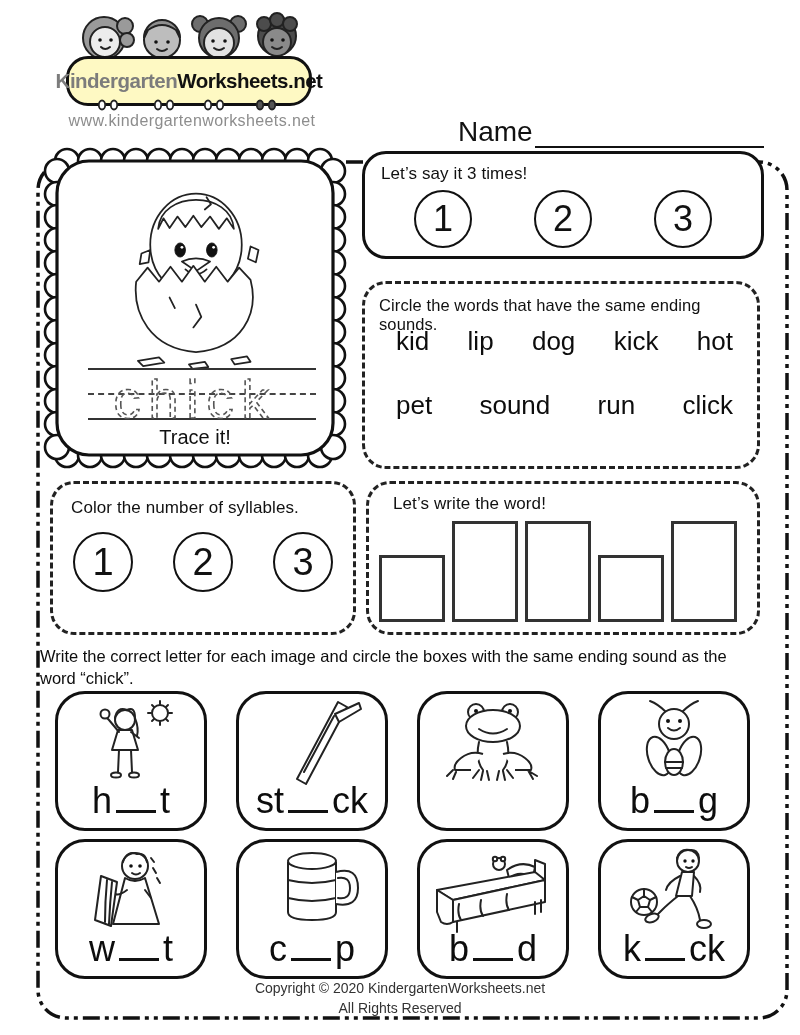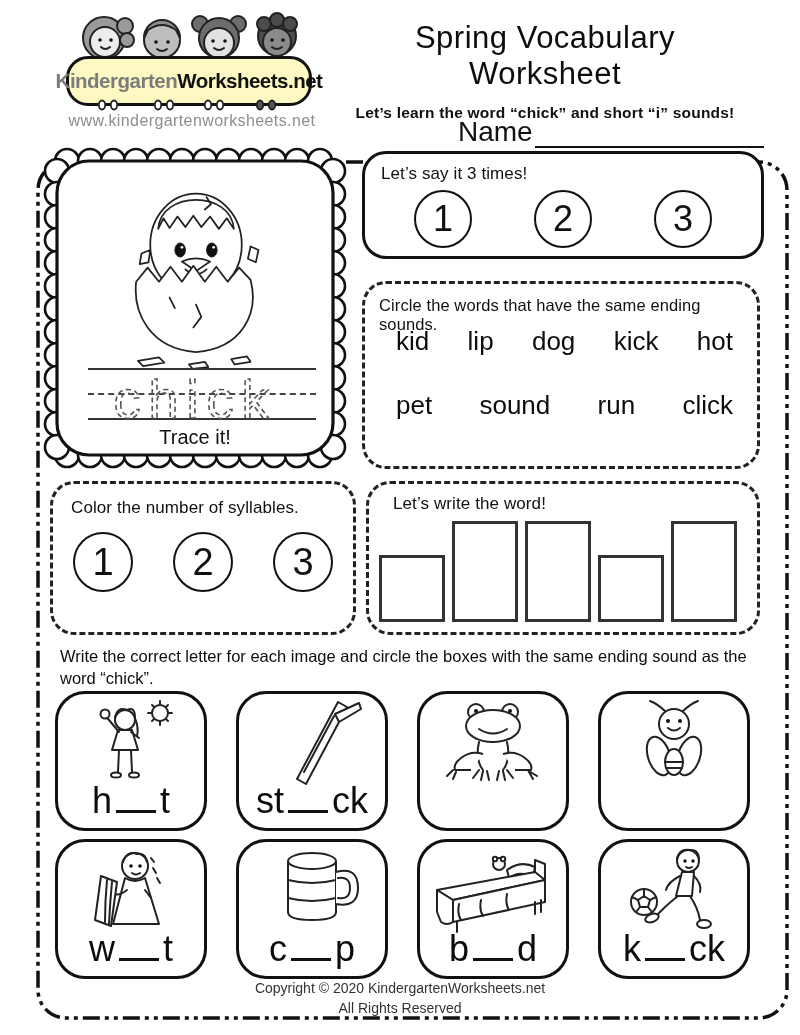--- a/index.html
+++ b/index.html
@@ -71,21 +71,21 @@
   .syll-nums .num-circle{width:56px;height:56px;font-size:38px;}
 
   .write-box{left:366px;top:481px;width:388px;height:148px;}
   .wb-title{position:absolute;left:0;top:10px;margin-left:24px;}
   .wbox-row{position:absolute;left:10px;bottom:10px;display:flex;align-items:flex-end;gap:7px;}
   .wbox{width:66px;border:3px solid #333;background:#fff;box-sizing:border-box;}
   .wbox.short{height:67px;}
   .wbox.tall{height:101px;}
 
   
-  .instruction{left:60px;top:645px;width:705px;font-size:16.5px;line-height:1.35;color:#0d0d0d;}
+  .instruction{left:40px;top:645px;width:705px;font-size:16.5px;line-height:1.35;color:#0d0d0d;}
   .cards{left:55px;top:691px;width:697px;display:grid;
          grid-template-columns:repeat(4,152px);grid-auto-rows:140px;column-gap:29px;row-gap:8px;}
   .card{border:3px solid #111;border-radius:30px;background:#fff;position:relative;box-sizing:border-box;}
   .card-img{position:absolute;left:0;top:4px;width:100%;height:92px;display:flex;
             align-items:center;justify-content:center;}
   .card-word{position:absolute;left:0;bottom:6px;width:100%;text-align:center;
              font-size:36px;color:#0d0d0d;white-space:nowrap;}
   .blank{display:inline-block;width:40px;border-bottom:3.5px solid #111;height:1.2em;
          vertical-align:baseline;margin:0 4px;}
 
@@ -145,24 +145,20 @@
           <ellipse cx="90" cy="7" rx="3.2" ry="4.5"></ellipse>
         <ellipse cx="128" cy="7" rx="3.2" ry="4.5"></ellipse>
           <ellipse cx="140" cy="7" rx="3.2" ry="4.5"></ellipse>
         <ellipse cx="180" cy="7" rx="3.2" ry="4.5" fill="#555"></ellipse>
           <ellipse cx="192" cy="7" rx="3.2" ry="4.5" fill="#555"></ellipse>
       </g>
     </svg>
     <div class="logo-site">www.kindergartenworksheets.net</div>
   </div>
 
-  <div class="abs titleblock">
-    <div class="main-title">Spring Vocabulary Worksheet</div>
-    <div class="subtitle">Let’s learn the word “chick” and short “i” sounds!</div>
-  </div>
   <div class="abs nameline">
     <span class="name-label">Name</span>
     <span class="name-rule"></span>
   </div>
 
   <svg class="abs main-border" width="800" height="1035" viewBox="0 0 800 1035">
     <rect x="38" y="162" width="749" height="856" rx="28" fill="none" stroke="#111" stroke-width="3.5" stroke-dasharray="17 5 4 5 4 5"></rect>
   </svg>
 
   <div class="abs trace-box">
@@ -375,20 +371,21 @@
           <circle cx="70" cy="26" r="15" class="fill-art"></circle>
           <circle cx="64" cy="23" r="2" fill="#111"></circle>
             <circle cx="76" cy="23" r="2" fill="#111"></circle>
           <path d="M64,30 Q70,35 76,30" class="line-art"></path>
           <ellipse cx="55" cy="58" rx="11" ry="20" transform="rotate(-18 55 58)" class="fill-art"></ellipse>
           <ellipse cx="85" cy="58" rx="11" ry="20" transform="rotate(18 85 58)" class="fill-art"></ellipse>
           <ellipse cx="70" cy="64" rx="9" ry="13" class="fill-art"></ellipse>
           <path d="M61,64 L79,64 M62,70 L78,70" class="line-art" stroke-width="1.6"></path>
         </svg>
       </div>
+      <div class="card-word"><span>b</span><span class="blank"></span><span>g</span></div>
     </div>
 
     <div class="card">
       <div class="card-img">
         <svg width="140" height="92" viewBox="0 0 140 92">
           <circle cx="74" cy="20" r="13" class="fill-art"></circle>
           <path d="M62,16 Q66,4 76,8 Q84,6 86,16" class="line-art" stroke-width="1.8"></path>
           <circle cx="70" cy="20" r="1.8" fill="#111"></circle>
             <circle cx="79" cy="20" r="1.8" fill="#111"></circle>
           <path d="M71,27 Q75,30 79,27" class="line-art" stroke-width="1.6"></path>

